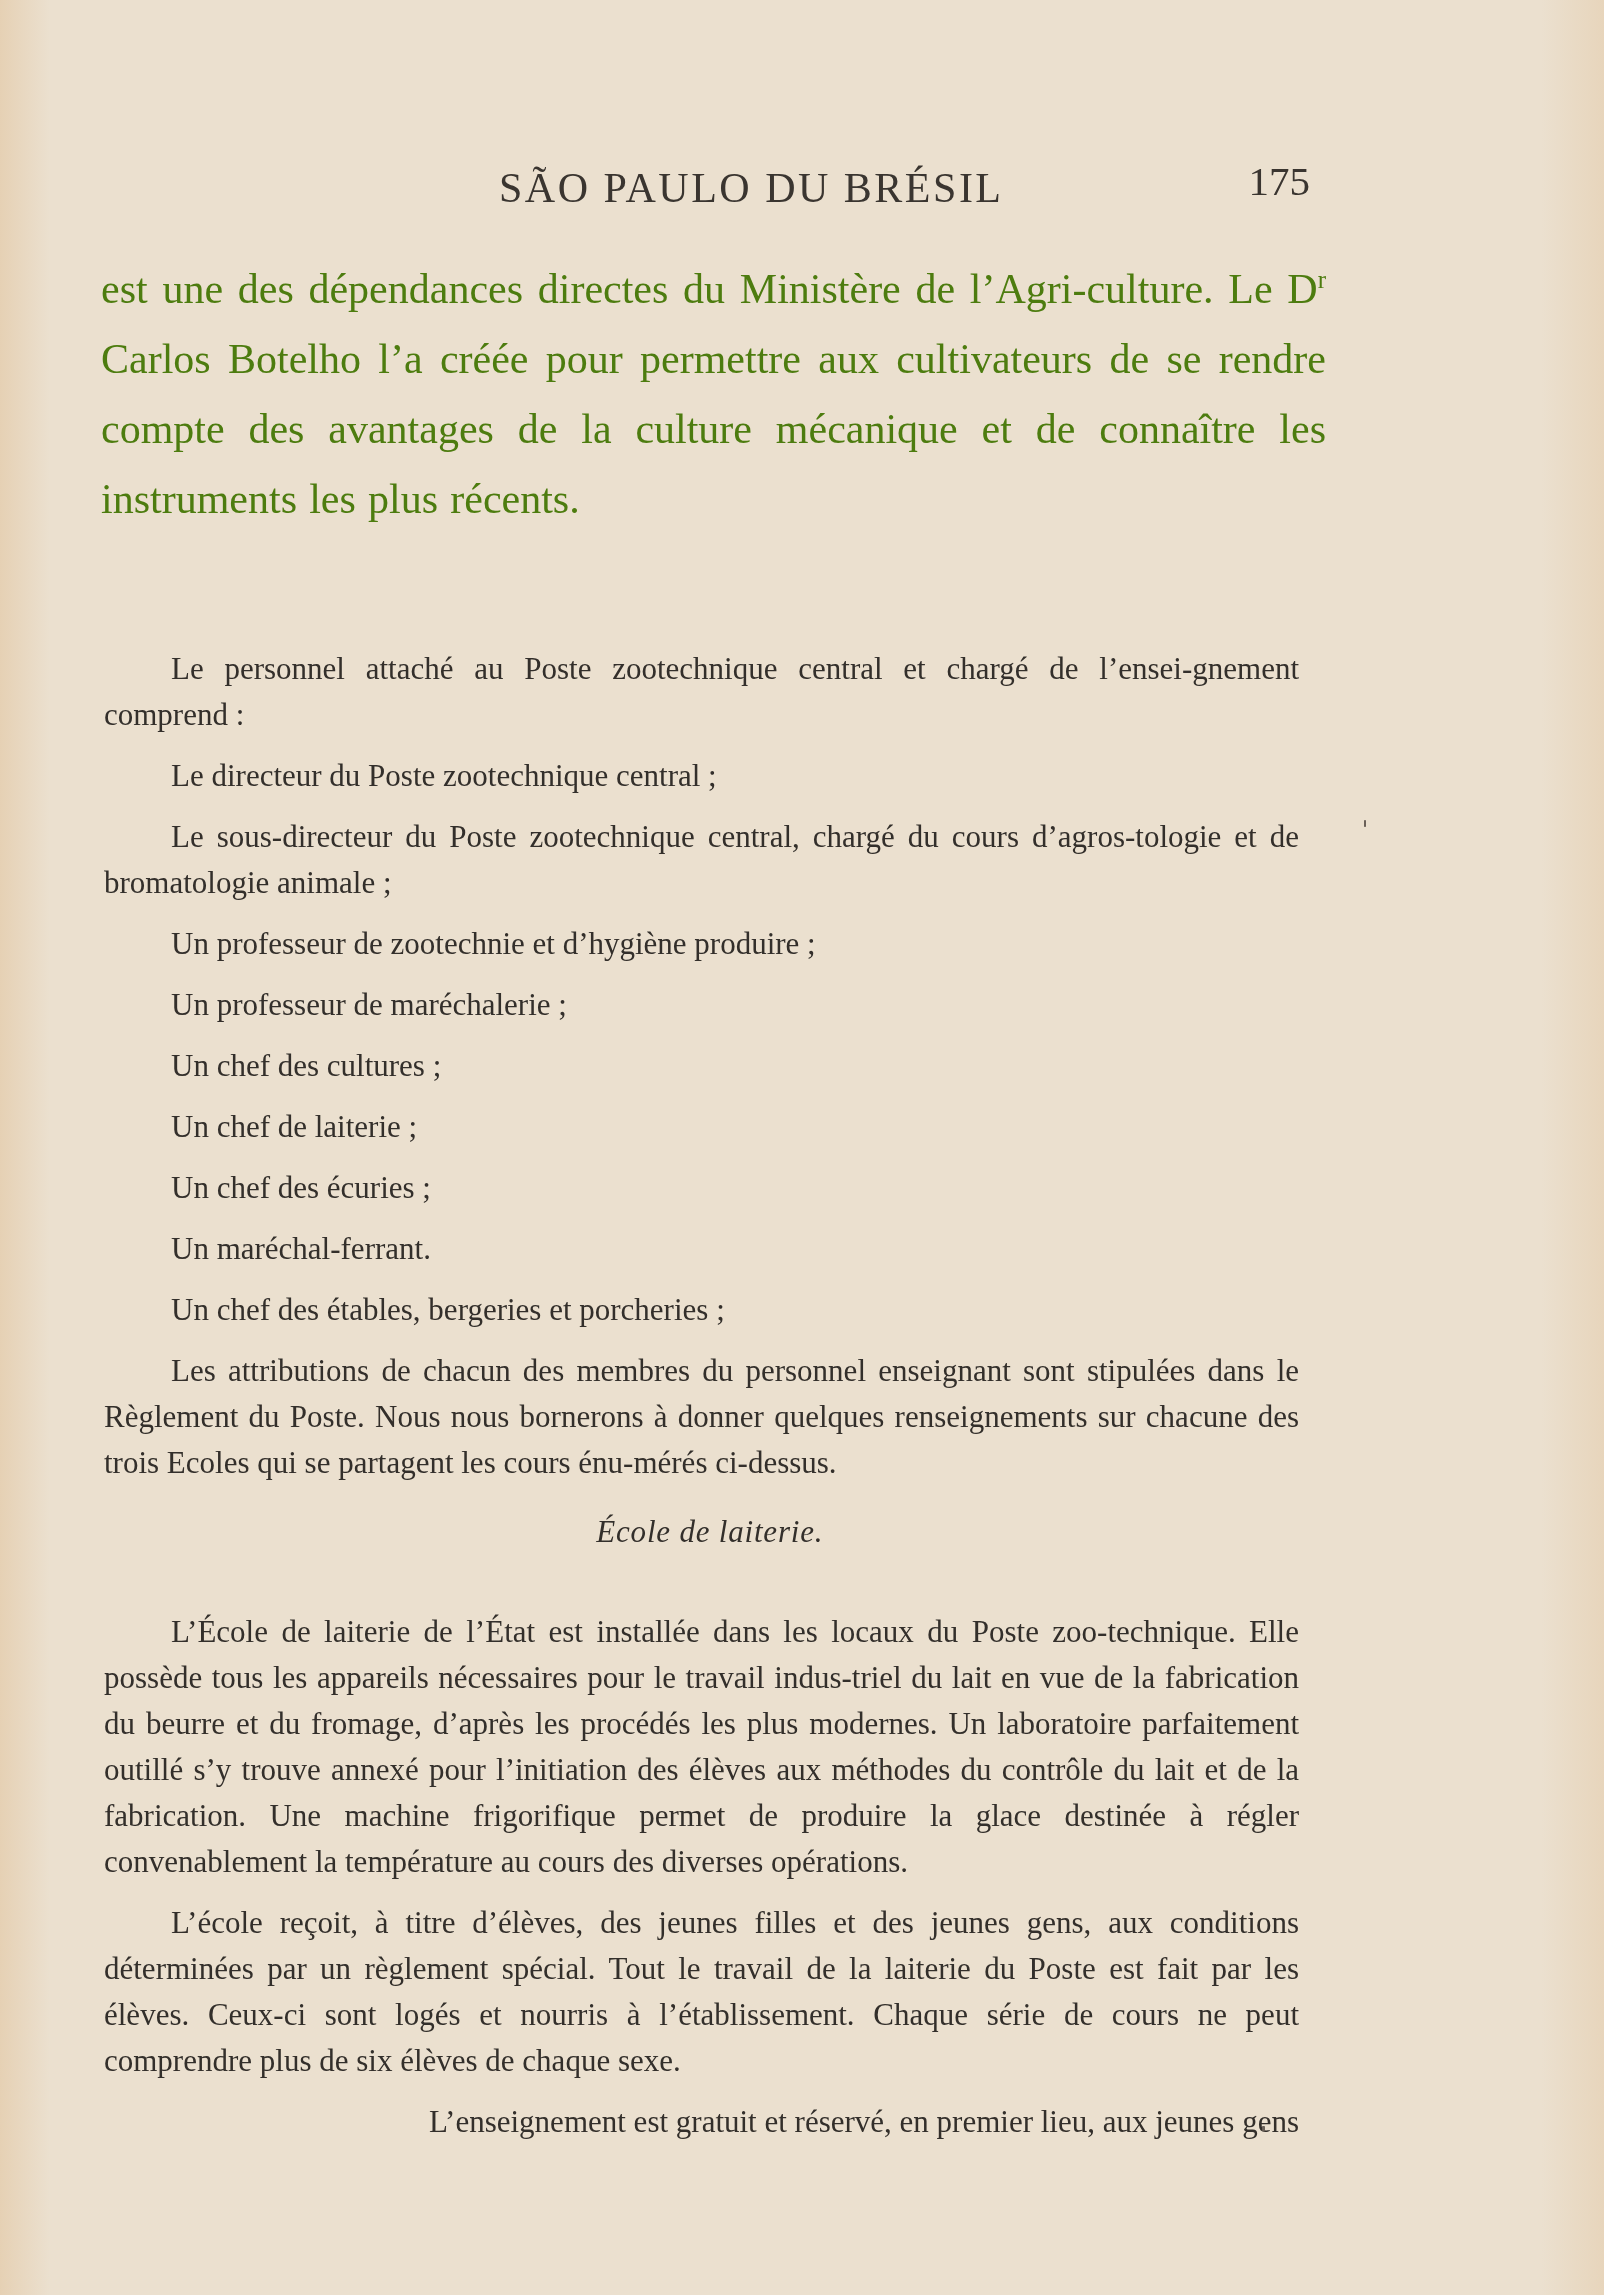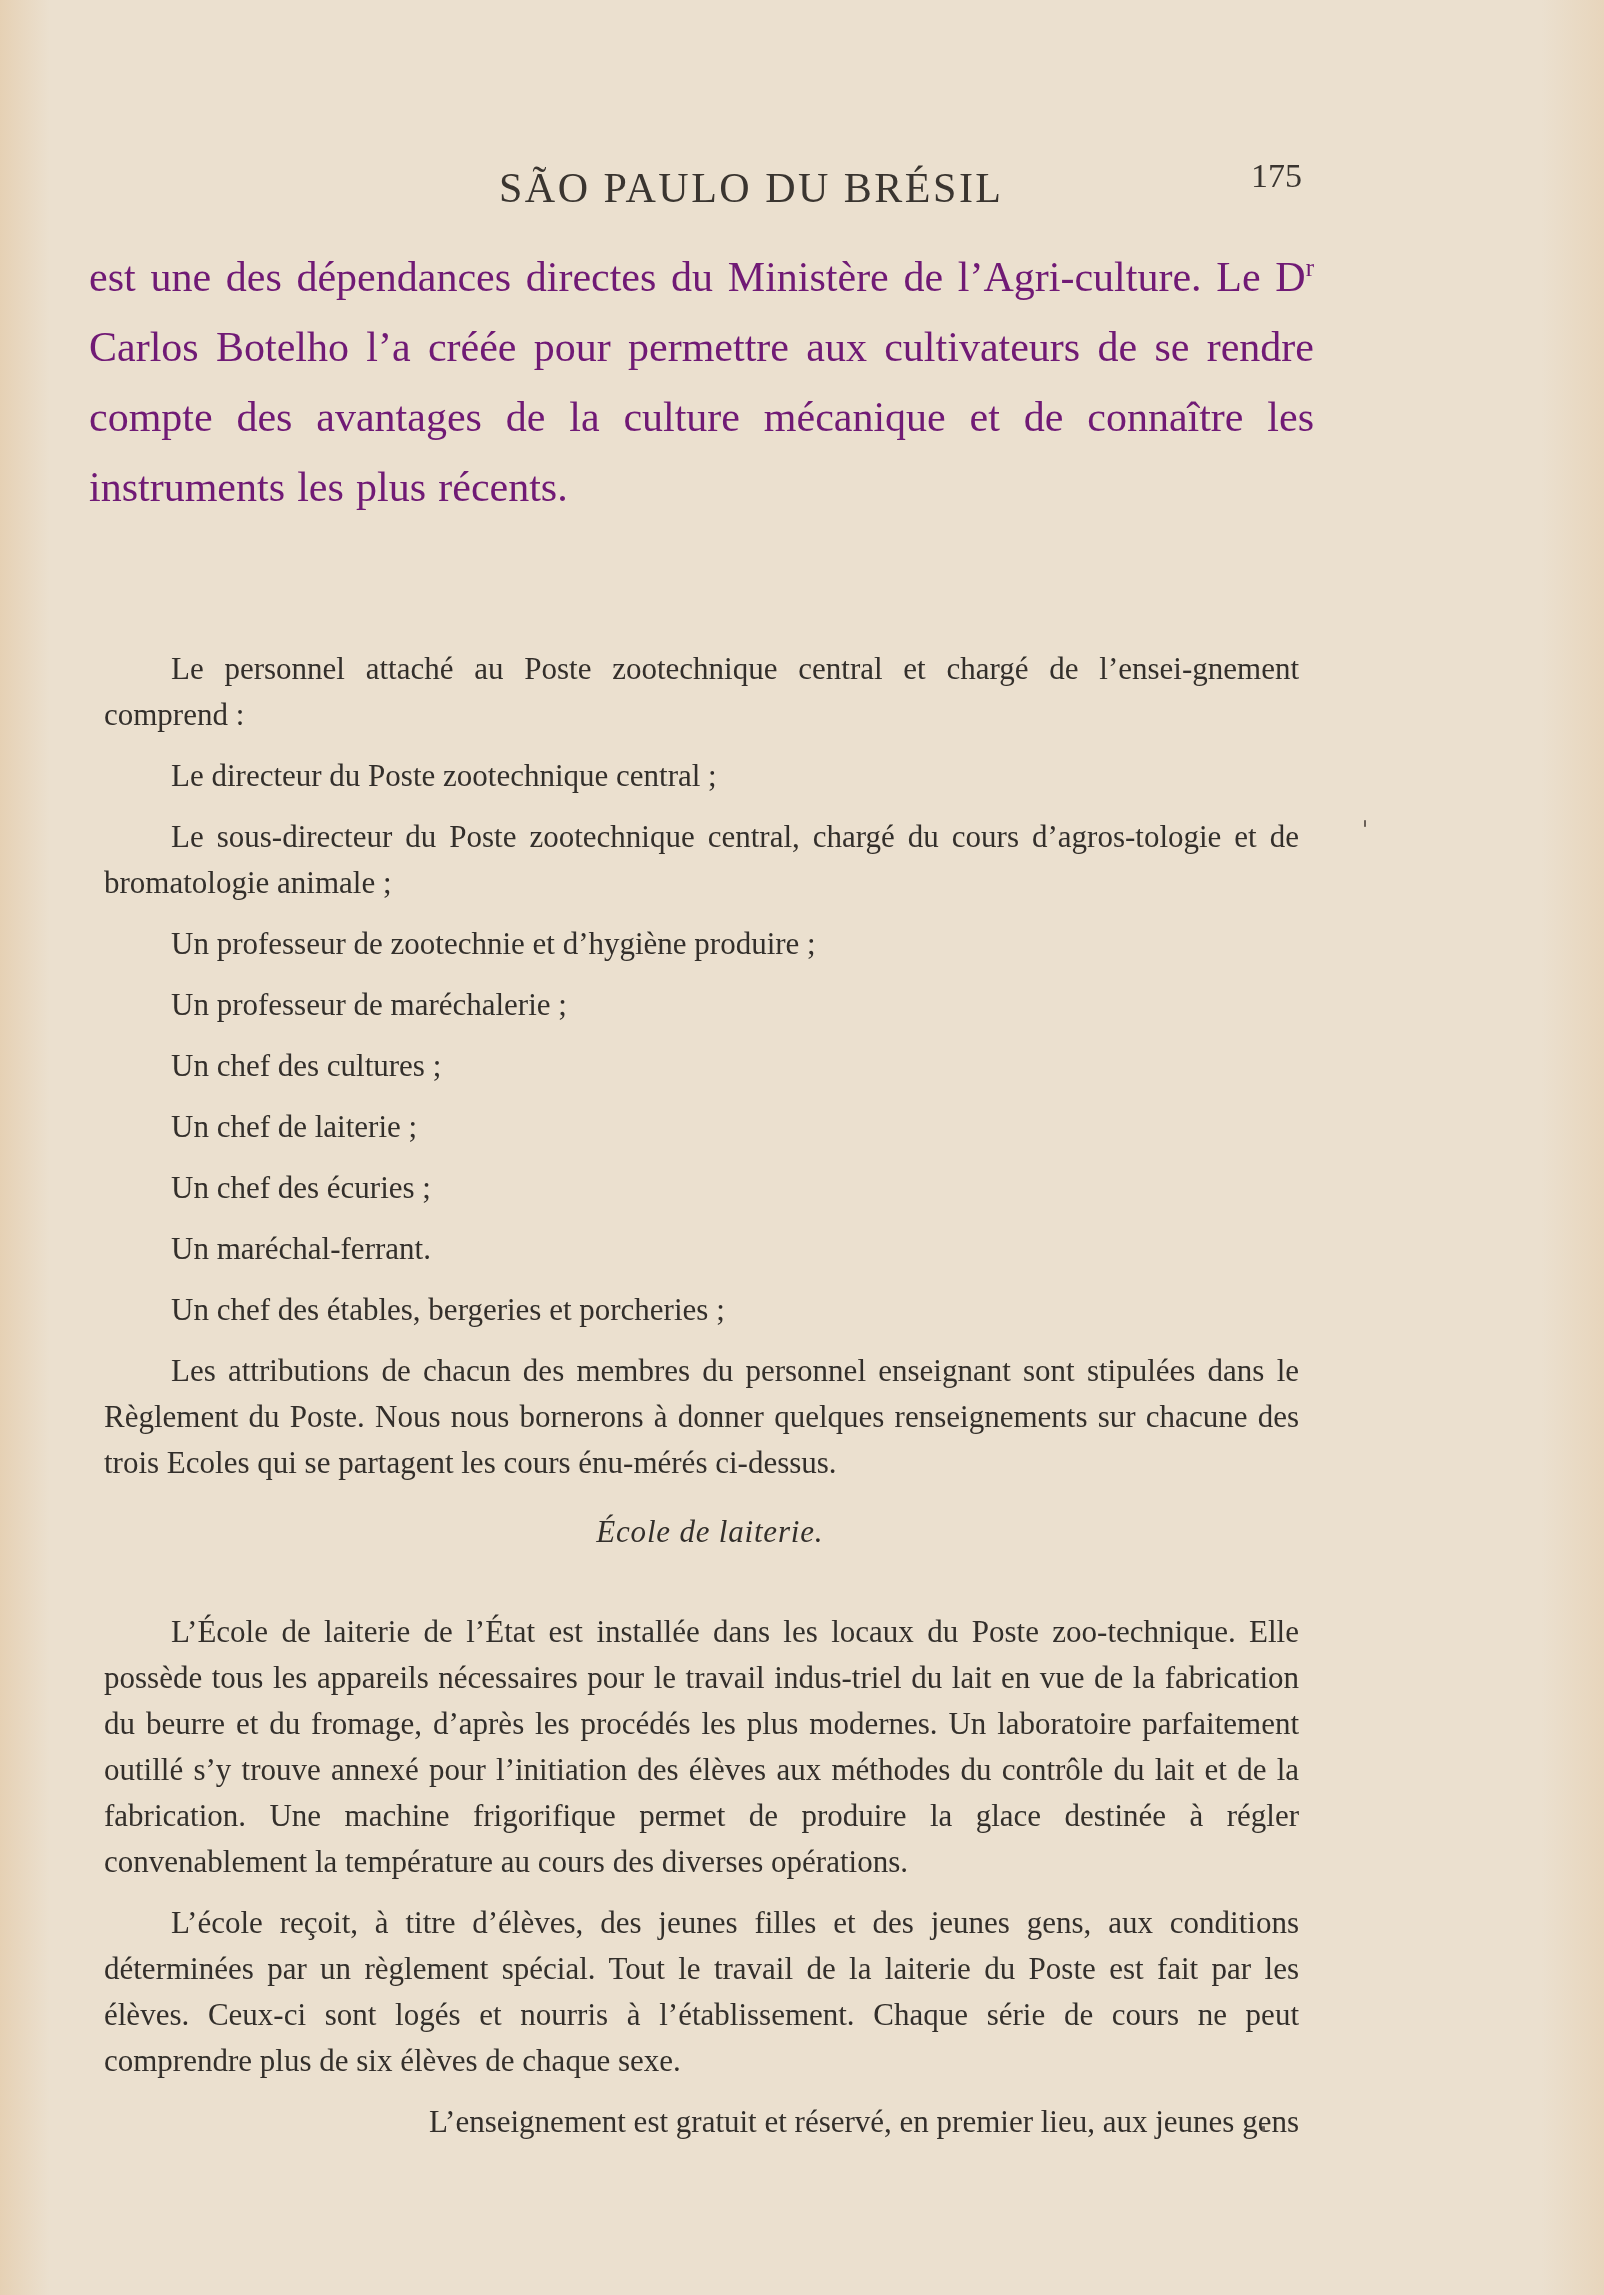--- a/index.html
+++ b/index.html
@@ -33,36 +33,36 @@
     .running-title {
       position: absolute;
       left: 410px;
       top: 6.6px;
       font-size: 42px;
       letter-spacing: 2.5px;
       color: #3a3530;
     }
     .page-number {
       position: absolute;
-      right: 12px;
+      right: 4px;
       top: 0;
-      font-size: 34px;
+      font-size: 41px;
       color: #3a3530;
     }
     .lead-para {
       position: absolute;
       top: 242px;
       left: 0;
       width: 1225px;
       font-size: 42px;
       line-height: 70px;
       text-align: justify;
       word-spacing: 1.7px;
-      margin: 0;
-      color: #701a75;
+      margin: 12px;
+      color: #4d7c0f;
     }
     .lead-para sup {
       font-size: 25px;
       vertical-align: 15px;
       line-height: 0;
     }
     .body-text {
       position: absolute;
       top: 631px;
       left: 0;

